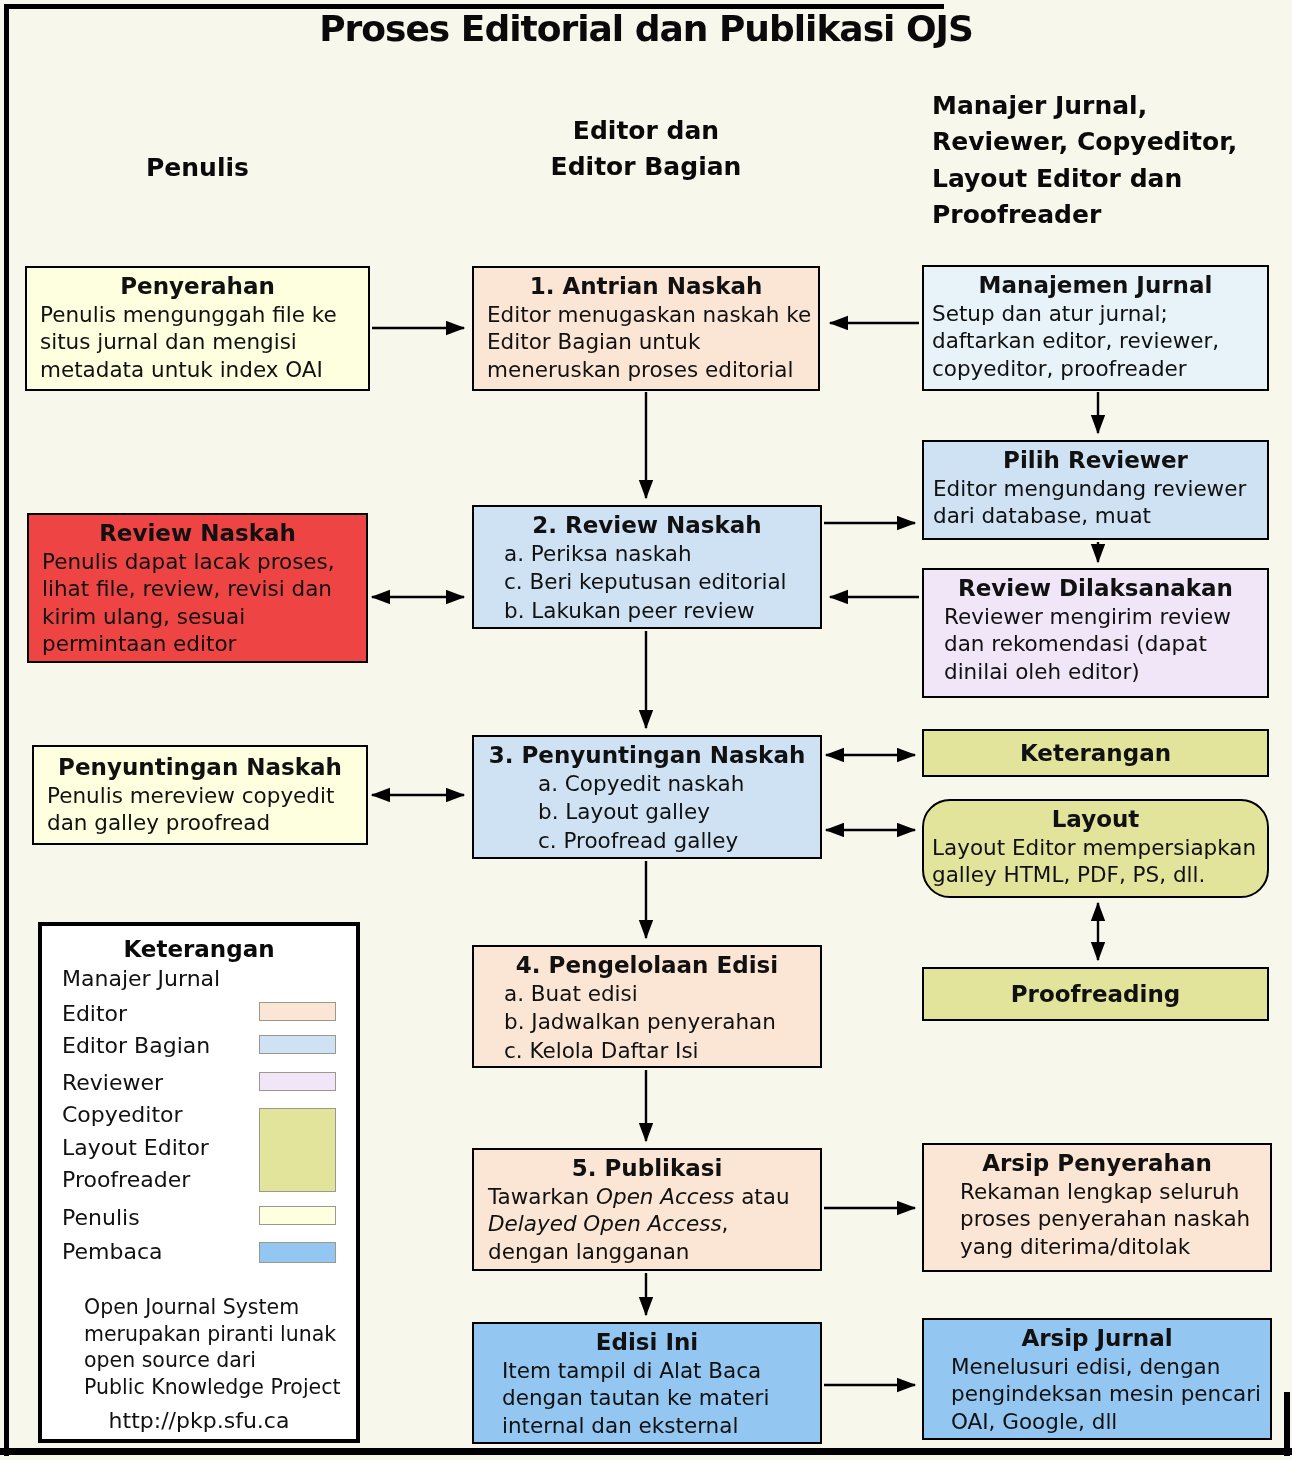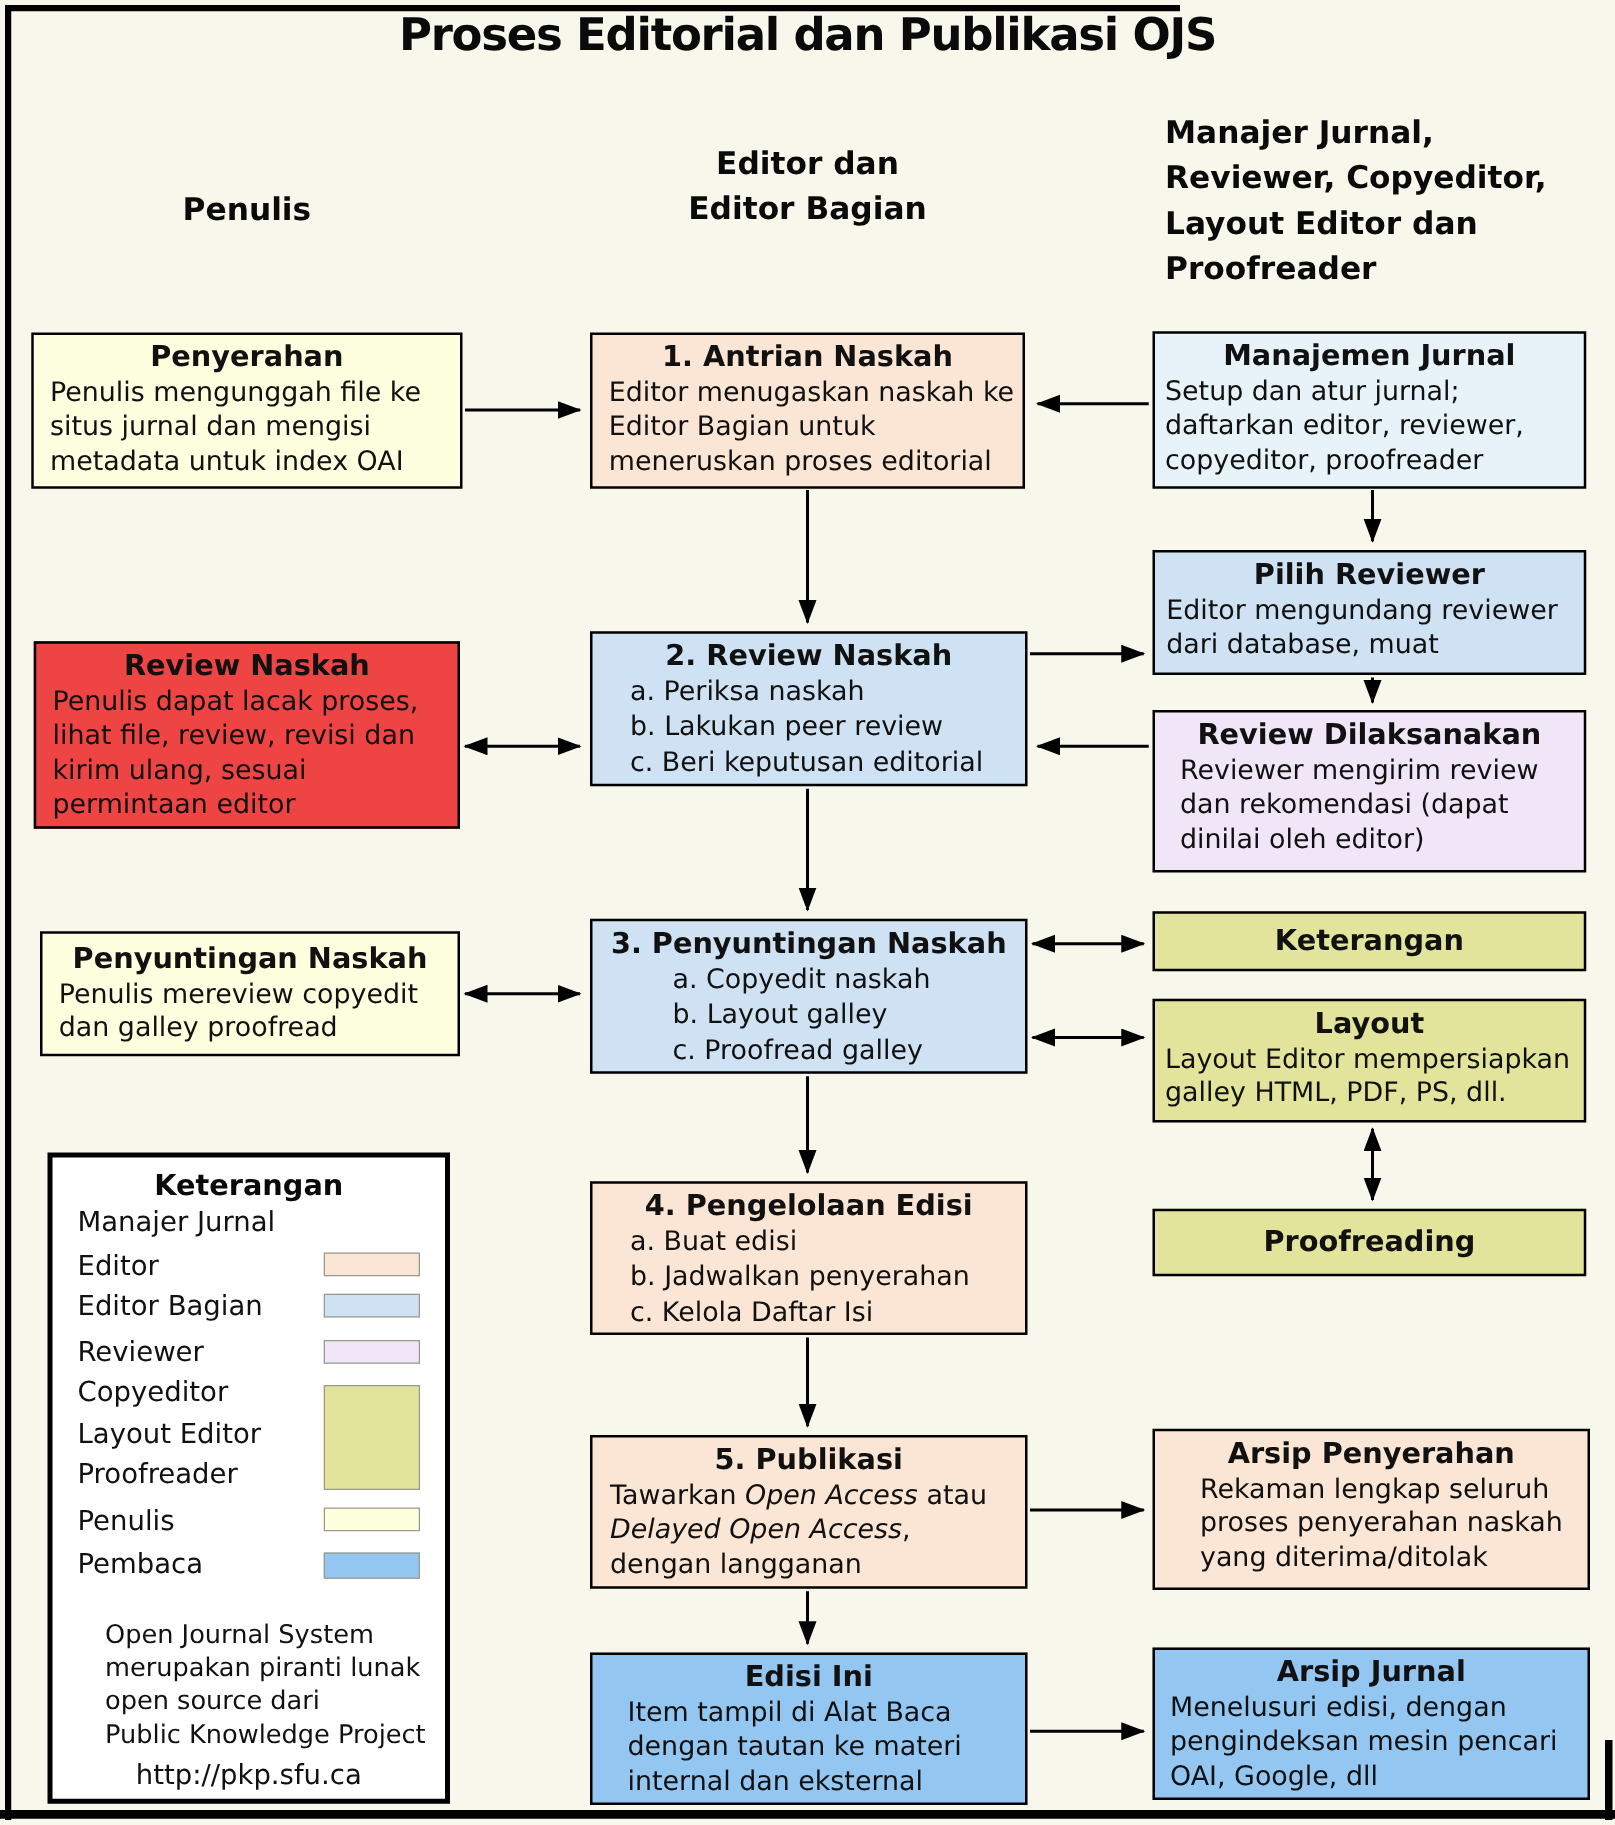--- a/index.html
+++ b/index.html
@@ -136,22 +136,22 @@
 
   <div class="box" style="left: 27px; top: 513px; width: 341px; height: 150px; background-color: #ef4444;">
     <div class="box-title">Review Naskah</div>
     <div class="box-body">Penulis dapat lacak proses, lihat file, review, revisi dan kirim ulang, sesuai permintaan editor</div>
   </div>
 
   <div class="box" style="left: 472px; top: 505px; width: 350px; height: 124px; background-color: rgb(207, 226, 243);">
     <div class="box-title">2. Review Naskah</div>
     <div class="box-items">
       <div>a. Periksa naskah</div>
+      <div>c. Beri keputusan editorial</div>
       <div>b. Lakukan peer review</div>
-      <div>c. Beri keputusan editorial</div>
     </div>
   </div>
 
   <div class="box" style="left: 922px; top: 440px; width: 347px; height: 100px; background-color: rgb(207, 226, 243);">
     <div class="box-title">Pilih Reviewer</div>
     <div class="box-body" style="padding-left:9px;">Editor mengundang reviewer dari database, muat</div>
   </div>
 
   <div class="box" style="left: 922px; top: 568px; width: 347px; height: 130px; background-color: rgb(240, 230, 247);">
     <div class="box-title">Review Dilaksanakan</div>
@@ -169,21 +169,21 @@
       <div>a. Copyedit naskah</div>
       <div>b. Layout galley</div>
       <div>c. Proofread galley</div>
     </div>
   </div>
 
   <div class="box vcenter" style="left: 922px; top: 729px; width: 347px; height: 48px; background-color: rgb(225, 228, 154);">
     <div class="box-title">Keterangan</div>
   </div>
 
-  <div class="box" style="left: 922px; top: 799px; width: 347px; height: 99px; background-color: rgb(225, 228, 154);">
+  <div class="box" style="left: 922px; top: 799px; width: 347px; height: 99px; background-color: rgb(225, 228, 154); border-radius: 28px;">
     <div class="box-title">Layout</div>
     <div class="box-body" style="padding-left:8px;">Layout Editor mempersiapkan galley HTML, PDF, PS, dll.</div>
   </div>
 
   <div class="box vcenter" style="left: 922px; top: 967px; width: 347px; height: 54px; background-color: rgb(225, 228, 154);">
     <div class="box-title">Proofreading</div>
   </div>
 
   <div class="box" style="left: 472px; top: 945px; width: 350px; height: 123px; background-color: rgb(251, 229, 212);">
     <div class="box-title">4. Pengelolaan Edisi</div>
@@ -206,21 +206,21 @@
     <div class="box-body" style="padding-left:36px;">Rekaman lengkap seluruh proses penyerahan naskah yang diterima/ditolak</div>
   </div>
 
   <div class="box" style="left: 472px; top: 1322px; width: 350px; height: 122px; background-color: rgb(148, 198, 242);">
     <div class="box-title">Edisi Ini</div>
     <div class="box-body" style="padding-left:28px;">Item tampil di Alat Baca dengan tautan ke materi internal dan eksternal</div>
   </div>
 
   <div class="box" style="left: 922px; top: 1318px; width: 350px; height: 122px; background-color: rgb(148, 198, 242);">
     <div class="box-title">Arsip Jurnal</div>
-    <div class="box-body" style="padding-left:12px;">Menelusuri edisi, dengan pengindeksan mesin pencari OAI, Google, dll</div>
+    <div class="box-body" style="padding-left:12px;margin-left:15px;">Menelusuri edisi, dengan pengindeksan mesin pencari OAI, Google, dll</div>
   </div>
 
   <div class="legend" style="background-color: rgb(255, 255, 255);">
     <div class="legend-title">Keterangan</div>
 
     <div class="legend-label" style="top:40px;">Manajer Jurnal</div>
     <div class="legend-label" style="top:75px;">Editor</div>
     <div class="legend-label" style="top:107px;">Editor Bagian</div>
     <div class="legend-label" style="top:144px;">Reviewer</div>
     <div class="legend-label" style="top:176px;">Copyeditor</div>

